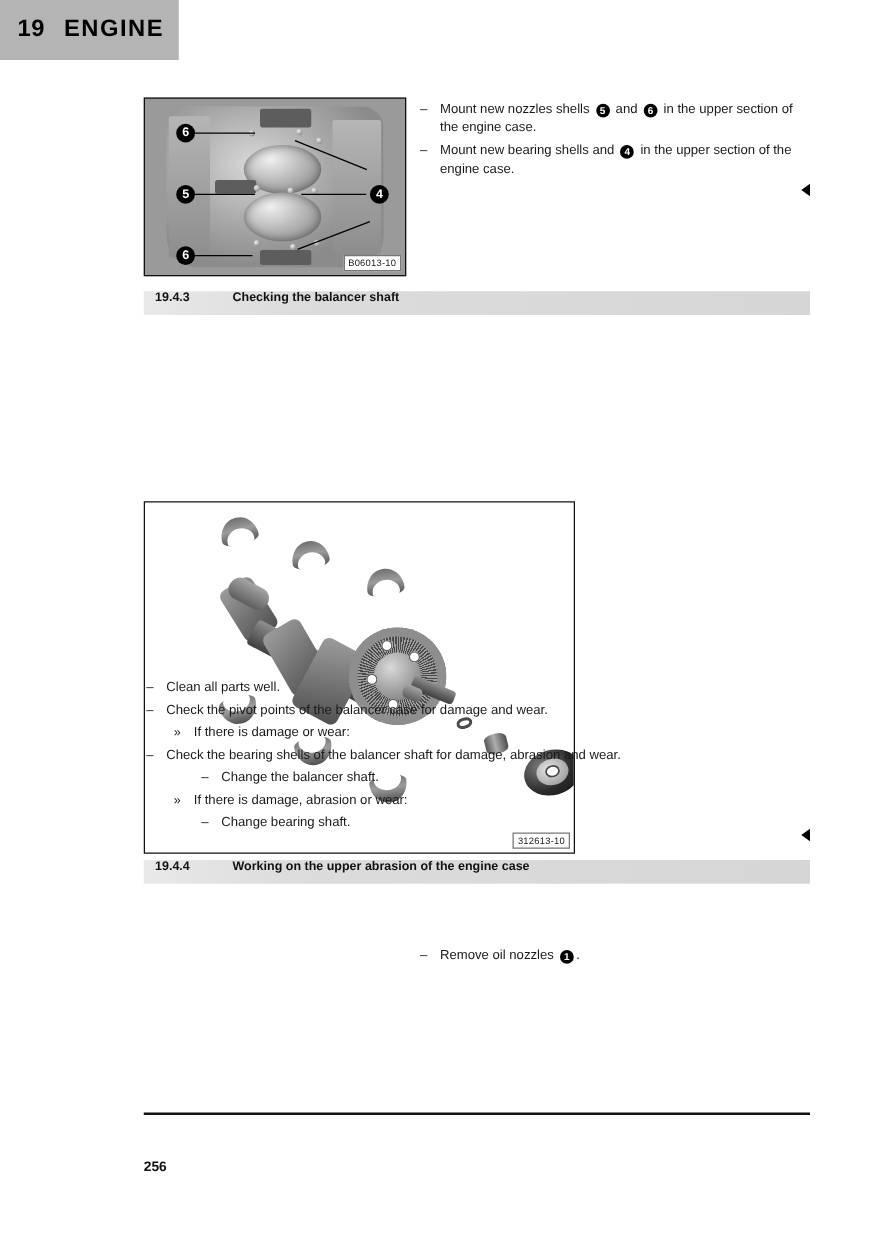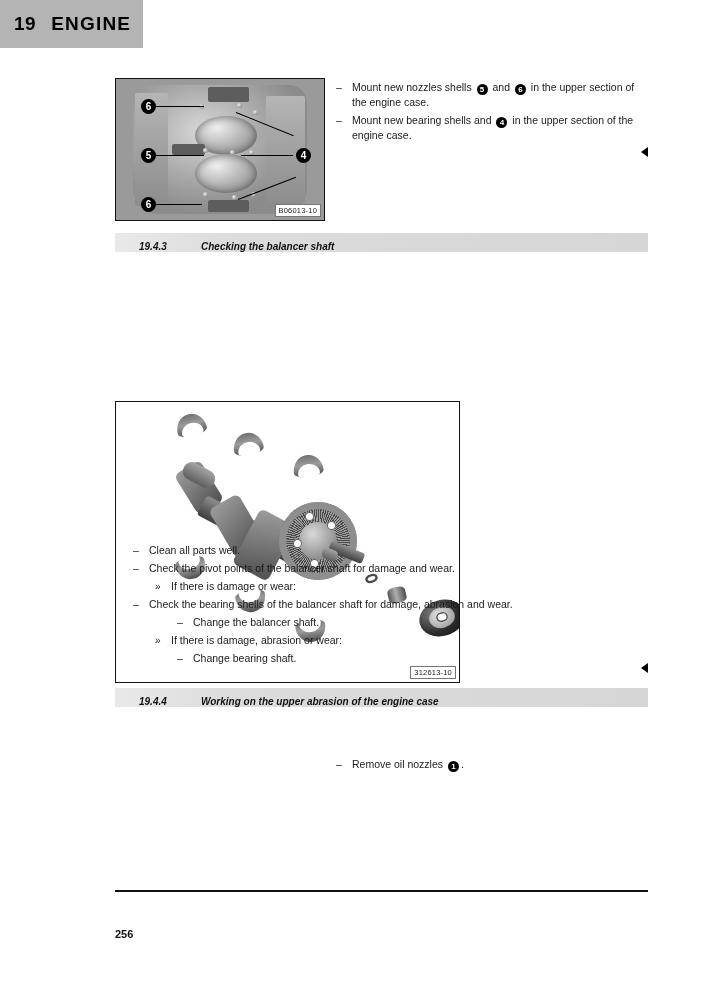--- a/index.html
+++ b/index.html
@@ -106,27 +106,26 @@
     vertical-align: -1px;
     margin: 0 2px;
     font-family: "Liberation Sans", sans-serif;
   }
 
   
   .section-bar {
     height: 19px;
     background: linear-gradient(to right, #e9e9e9 0%, #dcdcdc 22%, #d6d6d6 100%);
     display: flex;
-    align-items: flex-end;
+    align-items: flex-start;
     box-sizing: border-box;
-    padding-left: 24px;
+    padding-left: 9px;
     font-size: 10px;
     font-weight: bold;
     color: #111;
-    font-style: italic;
   }
   .section-num { width: 62px; flex: 0 0 auto; }
   .section-name { flex: 1 1 auto; }
 
   
   .margin-marker {
     position: absolute;
     width: 0;
     height: 0;
     border-top: 5px solid transparent;
@@ -389,28 +388,28 @@
 
   <div class="ring-washer" style="left:249px; top:172px; width:13px; height:9px; transform:rotate(-18deg);"></div>
   <div class="bushing" style="left:272px; top:185px; width:18px; height:16px; transform:rotate(-14deg);"></div>
   <div class="bearing-outer" style="left:303px; top:198px; width:46px; height:36px; transform:rotate(-16deg);"></div>
   <div class="bearing-inner" style="left:313px; top:205px; width:26px; height:21px; transform:rotate(-16deg);"></div>
   <div class="bearing-bore" style="left:320px; top:210px; width:12px; height:10px; transform:rotate(-16deg);"></div>
 
   <div class="fig-id">312613-10</div>
 </div>
 
-<div class="block steps" style="left:117px; top:543px; width:533px;padding-left:16px;">
+<div class="block steps" style="left:101px; top:543px; width:533px;padding-left:16px;">
   <div class="step">
     <span class="marker dash"></span>
     <span class="txt">Clean all parts well.</span>
   </div>
   <div class="step">
     <span class="marker dash"></span>
-    <span class="txt">Check the pivot points of the balancer shaft for damage and wear.</span>
+    <span class="txt">Check the pivot points of the balancer case for damage and wear.</span>
   </div>
   <div class="step lvl2">
     <span class="marker guillemet"></span>
     <span class="txt">If there is damage or wear:</span>
   </div>
   <div class="step">
     <span class="marker dash"></span>
     <span class="txt">Check the bearing shells of the balancer shaft for damage, abrasion and wear.</span>
   </div>
   <div class="step lvl3">

